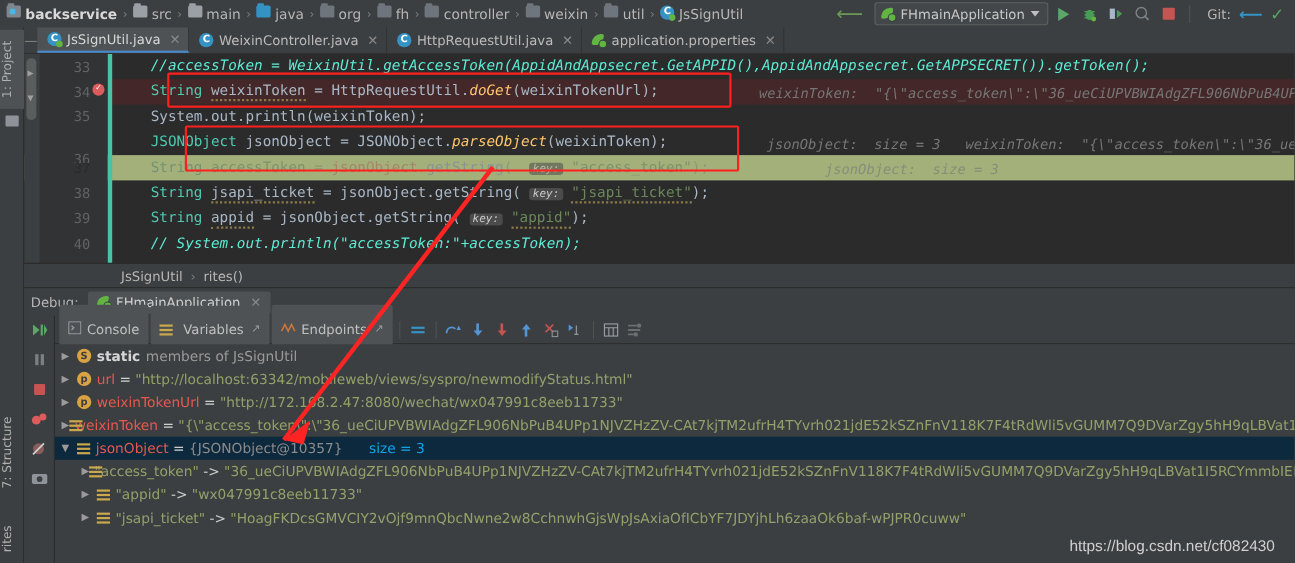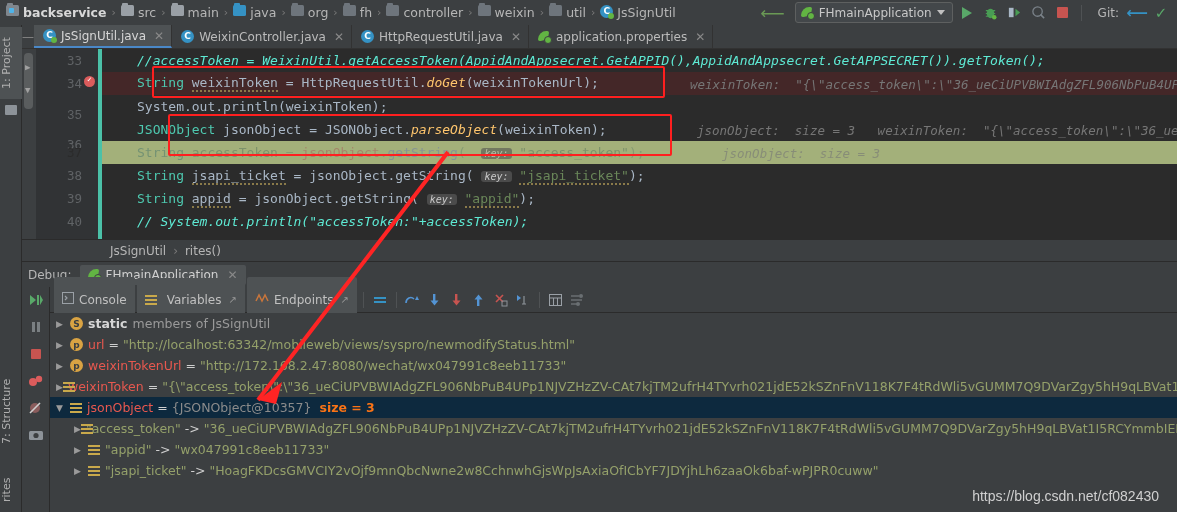--- a/index.html
+++ b/index.html
@@ -379,39 +379,39 @@
     <div style="position:absolute;left:3px;top:36px;color:#a0a0a0;font-size:9px;">▼</div>
 
     <div class="execline-bar" style="top:0;height:190px;"></div>
 
     <div style="position:absolute;left:62px;top:27px;width:11px;height:11px;border-radius:50%;background:#db5c5c;">
       <span style="position:absolute;left:3px;top:-1px;color:#fff;font-size:8px;">✓</span>
     </div>
 
     <div class="lnum" style="top:4px;">33</div>
     <div class="lnum" style="top:27px;">34</div>
-    <div class="lnum" style="top:60px;font-family:Liberation Mono, monospace;">35</div>
+    <div class="lnum" style="top:49px;">35</div>
     <div class="lnum" style="top:88px;">36</div>
     <div class="lnum" style="top:96px;color:#2b2b2b;">37</div>
     <div class="lnum" style="top:119px;">38</div>
     <div class="lnum" style="top:142px;">39</div>
     <div class="lnum" style="top:165px;">40</div>
 
     <div class="codeline cm" style="top:4px;left:115px;">//accessToken = WeixinUtil.getAccessToken(AppidAndAppsecret.GetAPPID(),AppidAndAppsecret.GetAPPSECRET()).getToken();</div>
 
     <div class="codeline" style="top:26px;left:115px;"><span class="ty">String</span> <span class="t wavy">weixinToken</span> <span class="pl">=</span> <span class="t">HttpRequestUtil.</span><span class="m">doGet</span><span class="pl">(weixinTokenUrl);</span></div>
     <div class="codeline hint" style="top:28px;left:668px;">weixinToken:  "{\"access_token\":\"36_ueCiUPVBWIAdgZFL906NbPuB4UPp1N</div>
 
     <div class="codeline" style="top:50px;left:115px;"><span class="t">System.out.</span><span class="t">println</span><span class="pl">(weixinToken);</span></div>
 
     <div class="codeline" style="top:73px;left:115px;"><span class="ty">JSONObject</span> <span class="t">jsonObject</span> <span class="pl">=</span> <span class="t">JSONObject.</span><span class="m">parseObject</span><span class="pl">(weixinToken);</span></div>
     <div class="codeline hint" style="top:74px;left:675px;">jsonObject:  size = 3   weixinToken:  "{\"access_token\":\"36_ueCiU</div>
 
     <div class="codeline" style="top:96px;left:115px;color:#6f8a6c;opacity:.55;"><span style="color:#4e7a6e;">String</span> <span style="color:#5f7a5f;">accessToken</span> = <span style="color:#a8625c;">jsonObject</span>.<span style="color:#6f7fa8;">getString</span>(&nbsp;&nbsp;<span class="keychip" style="opacity:1;">key:</span> <span style="color:#5f7a5f;">"access_token"</span>);</div>
-    <div class="codeline hint" style="top:97px;left:700px;opacity:.6;">jsonObject:  size = 3</div>
+    <div class="codeline hint" style="top:97px;left:728px;opacity:.6;">jsonObject:  size = 3</div>
 
     <div class="codeline" style="top:119px;left:115px;"><span class="ty">String</span> <span class="t wavy">jsapi_ticket</span> <span class="pl">=</span> <span class="t">jsonObject.</span><span class="t">getString</span><span class="pl">(&nbsp;</span><span class="keychip">key:</span> <span class="s wavy">"jsapi_ticket"</span><span class="pl">);</span></div>
 
     <div class="codeline" style="top:142px;left:115px;"><span class="ty">String</span> <span class="t wavy">appid</span> <span class="pl">=</span> <span class="t">jsonObject.</span><span class="t">getString</span><span class="pl">(&nbsp;</span><span class="keychip">key:</span> <span class="s wavy">"appid"</span><span class="pl">);</span></div>
 
     <div class="codeline cm" style="top:165px;left:115px;">// System.out.println("accessToken:"+accessToken);</div>
   </div>
 
   <div class="redbox" style="left:152px;top:66px;width:513px;height:32px;"></div>
   <div class="redbox" style="left:168px;top:114px;width:504px;height:42px;"></div>
@@ -599,21 +599,21 @@
     <div class="vrow sel">
       <span class="twisty">▼</span>
       <span class="listicon">
           <span></span>
           <span></span>
           <span></span>
         </span>
       <span class="vname red">jsonObject</span>
       <span class="veq">=</span>
       <span class="vref">{JSONObject@10357}</span>
-      <span style="color:#f97316;margin-left:8px;font-weight:bold;">size = 3</span>
+      <span style="color:#0ea5e9;margin-left:24px;">size = 3</span>
     </div>
 
     <div class="vrow indent1">
       <span class="twisty">▶</span>
       <span class="listicon">
           <span></span>
           <span></span>
           <span></span>
         </span>
       <span class="vstr">"access_token"</span>

